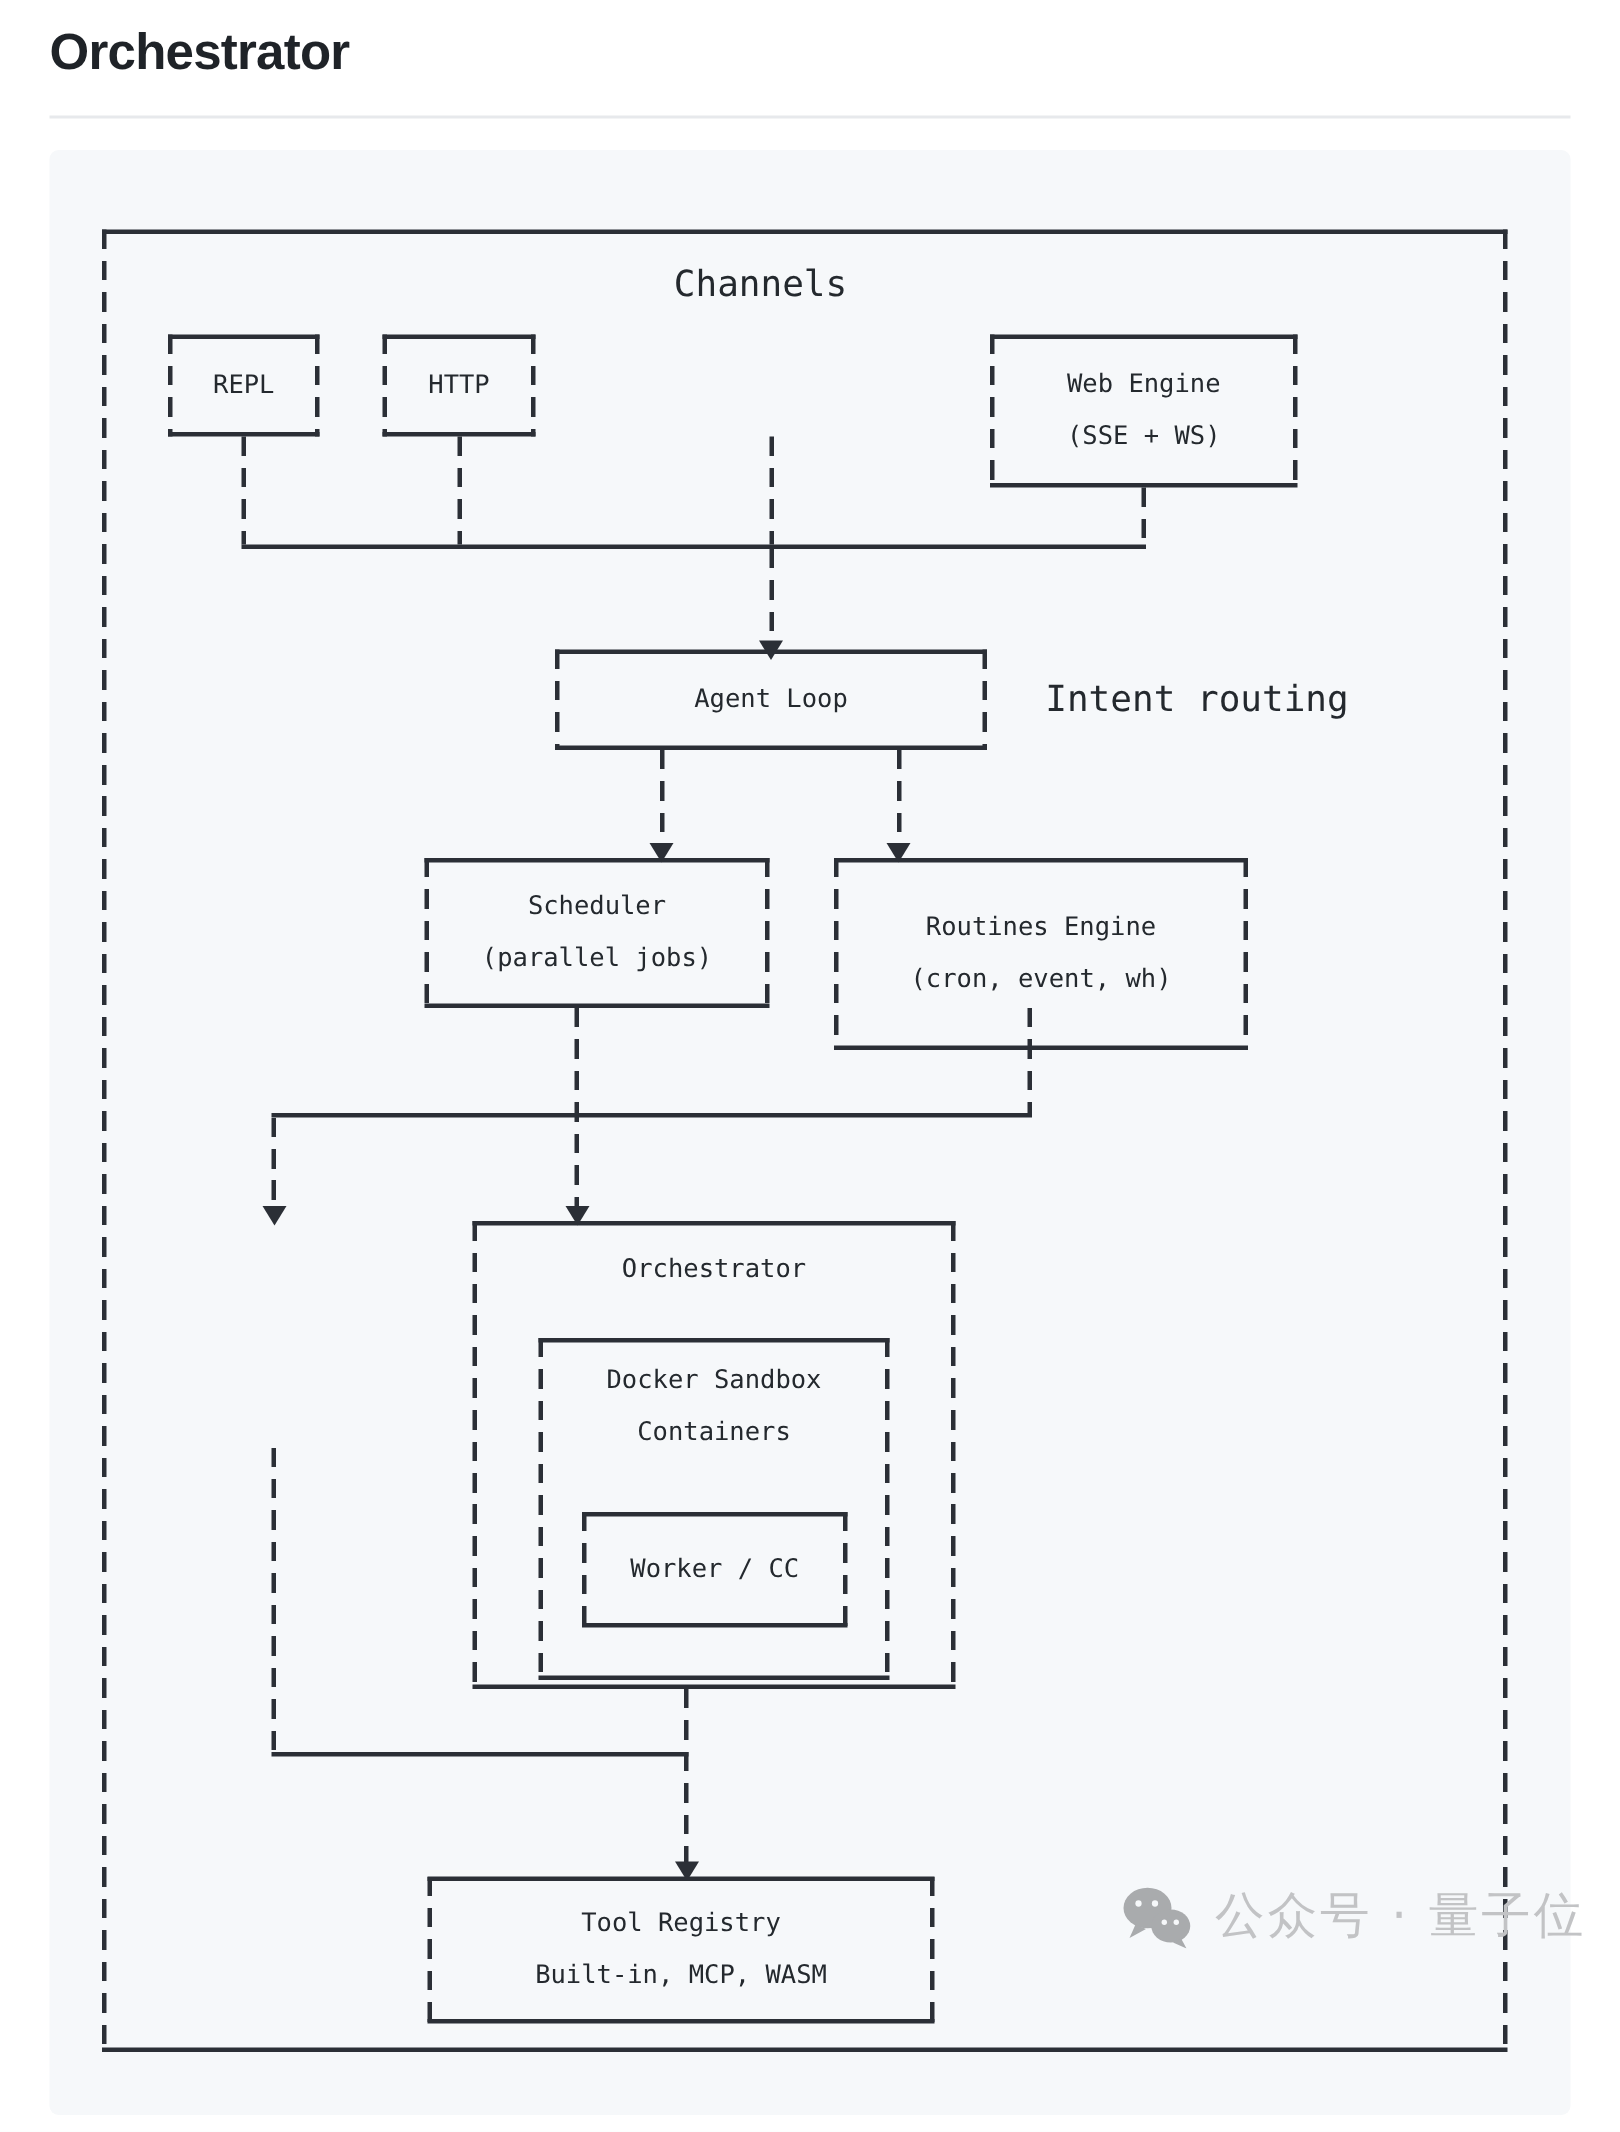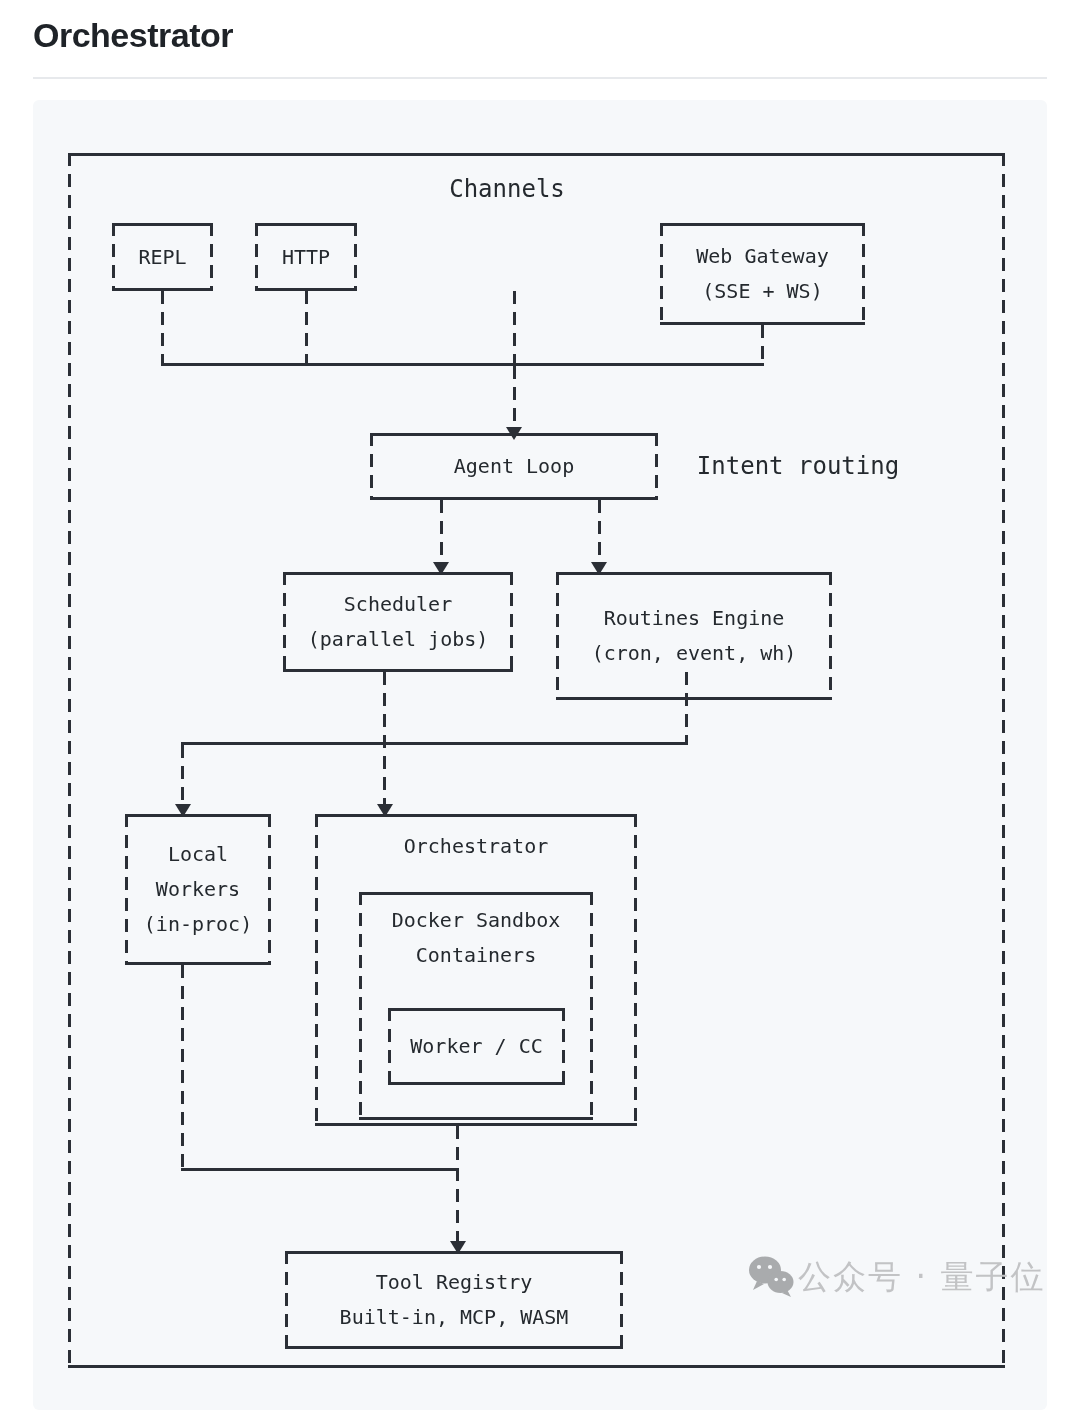--- a/index.html
+++ b/index.html
@@ -23,35 +23,35 @@
   
   .box{position:absolute;box-sizing:border-box;
     border-top:3px solid var(--line);border-bottom:3px solid var(--line);}
   .box::before,.box::after{content:"";position:absolute;top:-3px;bottom:-3px;width:3px;
     background:repeating-linear-gradient(180deg,var(--line) 0 13px,transparent 13px 21px);}
   .box::before{left:0;}
   .box::after{right:0;}
 
   .lines{position:absolute;left:0;right:0;top:0;bottom:0;display:flex;
     flex-direction:column;justify-content:center;align-items:center;
-    font-size:20px;line-height:35px;color:var(--text);white-space:pre;text-align:right;}
+    font-size:17px;line-height:35px;color:var(--text);white-space:pre;text-align:right;}
   .lines.top{justify-content:flex-start;}
 
   .floating-label{position:absolute;font-size:24px;line-height:35px;
     color:var(--text);white-space:pre;text-align:center;}
 
   .vline{position:absolute;width:3px;
     background:repeating-linear-gradient(180deg,var(--line) 0 13px,transparent 13px 21px);}
   .hline{position:absolute;height:3px;background:var(--line);}
   .arrow{position:absolute;width:0;height:0;
     border-left:8px solid transparent;border-right:8px solid transparent;
     border-top:13px solid var(--line);}
 
   .watermark{position:absolute;left:748px;top:1255px;display:flex;
-    gap:4px;}
+    align-items:center;gap:16px;}
   .watermark .wm-text{font-family:"DejaVu Sans","Liberation Sans",sans-serif;
     font-size:33px;color:#c2c3c5;letter-spacing:2px;white-space:pre;}
 </style>
 </head>
 <body>
 
 <h1 class="page-title">Orchestrator</h1>
 <div class="title-rule"></div>
 
 <div class="panel">
@@ -60,21 +60,21 @@
   <div class="floating-label" style="left:391px;top:72px;width:166px;">Channels</div>
 
   <div class="box" style="left:79px;top:123px;width:101px;height:68px;">
     <div class="lines"><span>REPL</span></div>
   </div>
   <div class="box" style="left:222px;top:123px;width:102px;height:68px;">
     <div class="lines"><span>HTTP</span></div>
   </div>
   <div class="box" style="left:627px;top:123px;width:205px;height:102px;">
     <div class="lines">
-      <span>Web Gateway</span>
+      <span>Web Engine</span>
       <span>(SSE + WS)</span>
     </div>
   </div>
 
   <div class="vline" style="left:128px;top:191px;height:72px;"></div>
   <div class="vline" style="left:272px;top:191px;height:72px;"></div>
   <div class="vline" style="left:480px;top:191px;height:72px;"></div>
   <div class="vline" style="left:728px;top:225px;height:38px;"></div>
   <div class="hline" style="left:128px;top:263px;width:603px;"></div>
 
@@ -104,27 +104,20 @@
     </div>
   </div>
 
   <div class="vline" style="left:350px;top:572px;height:134px;"></div>
   <div class="vline" style="left:652px;top:572px;height:70px;"></div>
   <div class="hline" style="left:148px;top:642px;width:507px;"></div>
   <div class="vline" style="left:148px;top:645px;height:61px;"></div>
   <div class="arrow" style="left:142px;top:704px;"></div>
   <div class="arrow" style="left:344px;top:704px;"></div>
 
-  <div class="box" style="left:92px;top:714px;width:146px;height:151px;">
-    <div class="lines">
-      <span>Local</span>
-      <span>Workers</span>
-      <span>(in-proc)</span>
-    </div>
-  </div>
 
   <div class="box" style="left:282px;top:714px;width:322px;height:312px;">
     <div class="lines top" style="padding-top:12px;">
       <span>Orchestrator</span>
     </div>
     <div class="box" style="left:44px;top:75px;width:234px;height:228px;">
       <div class="lines top" style="padding-top:8px;">
         <span>Docker Sandbox</span>
         <span>Containers</span>
       </div>

